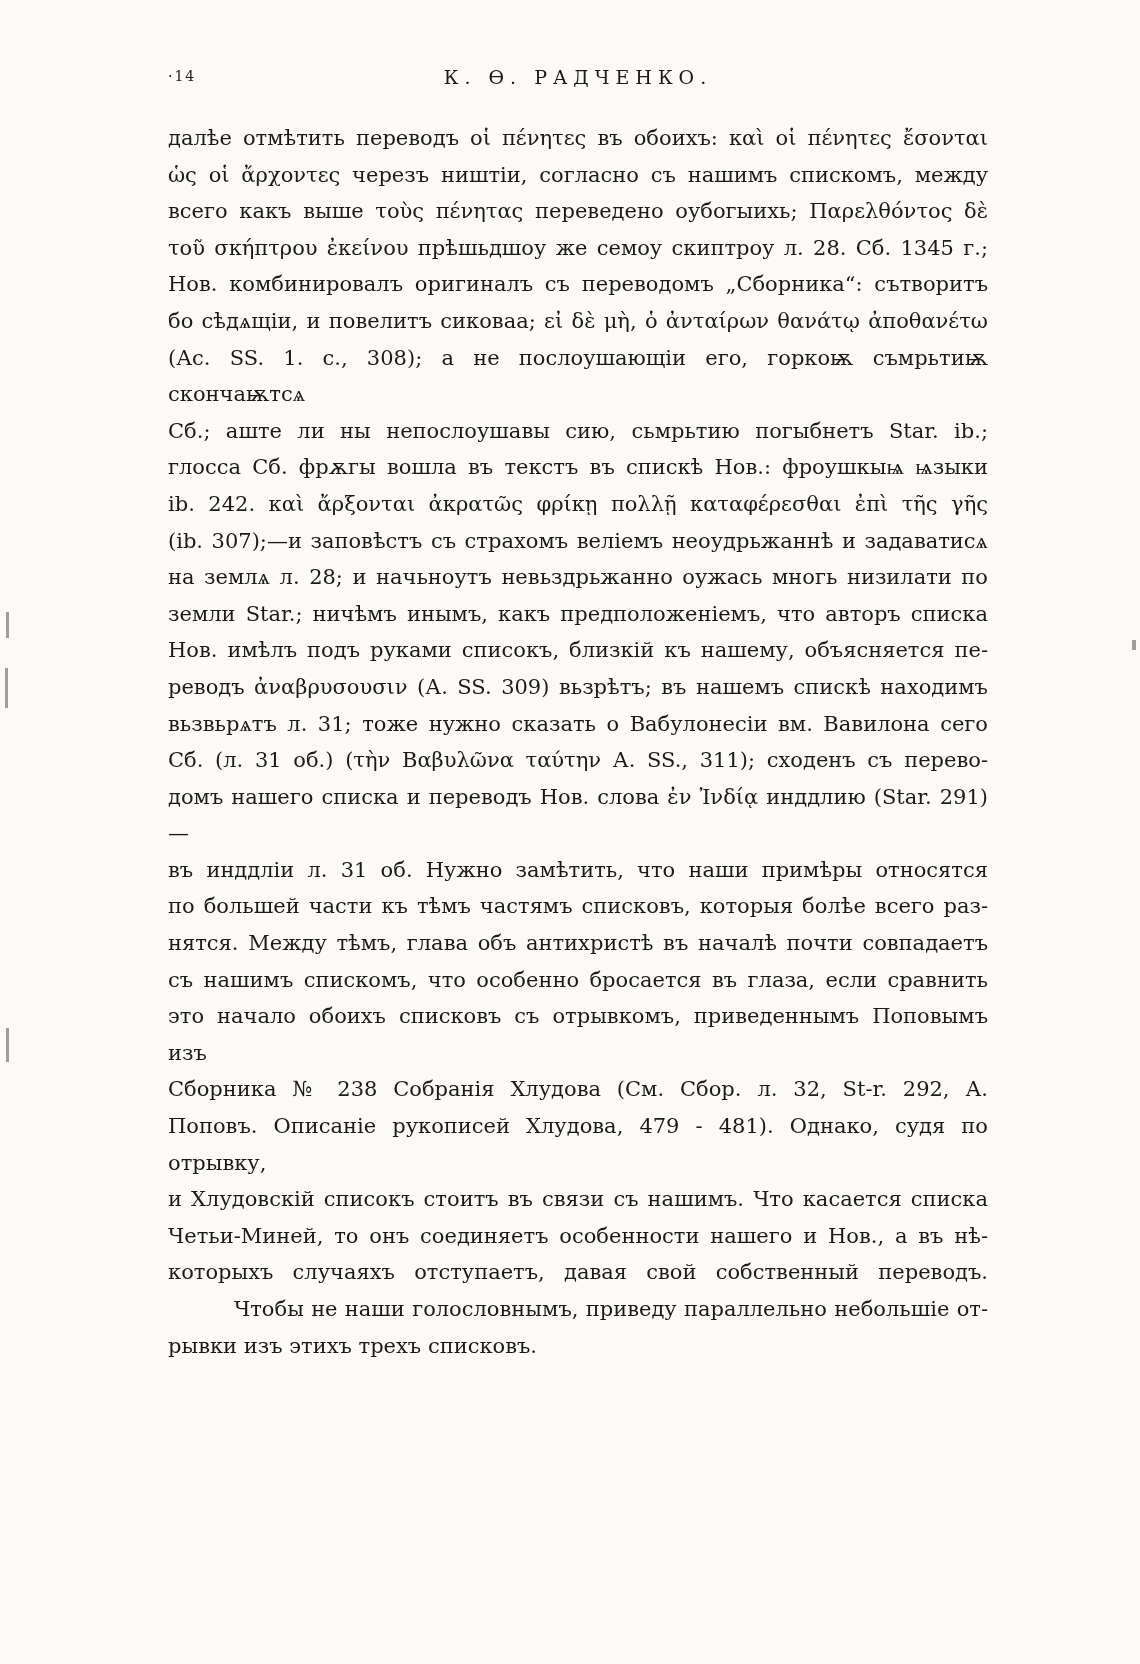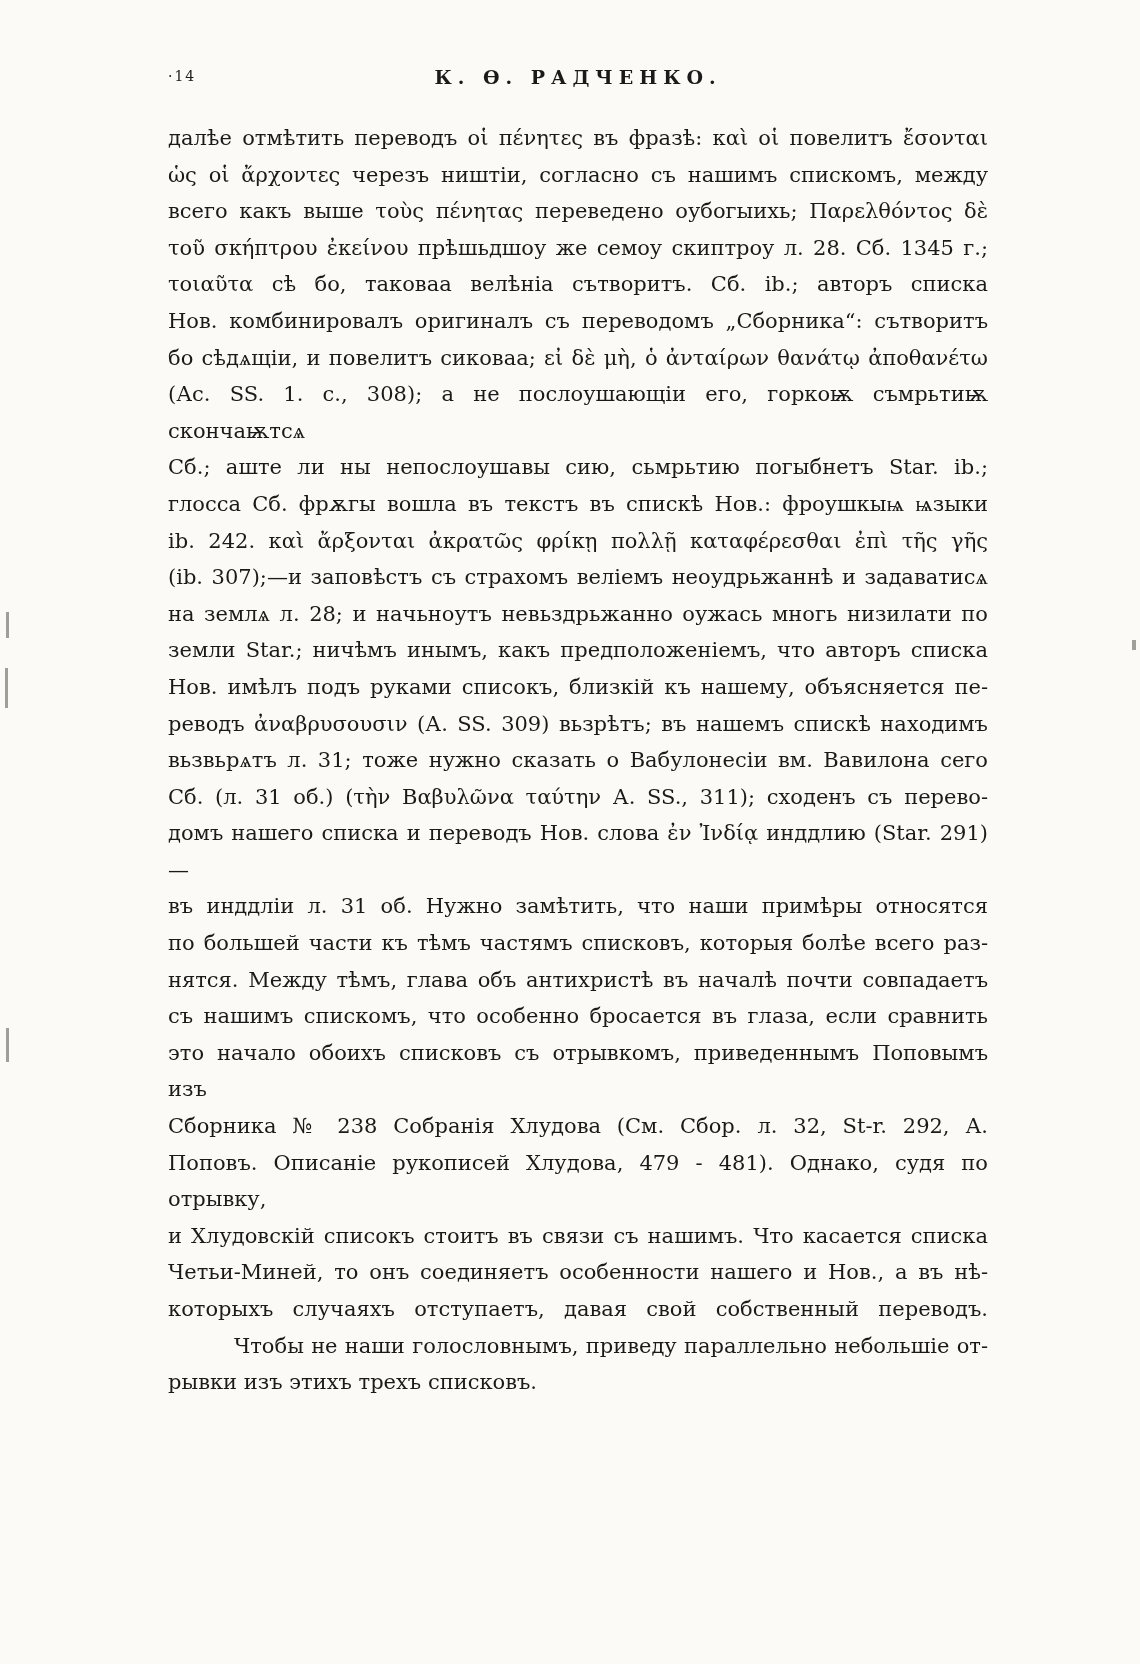--- a/index.html
+++ b/index.html
@@ -31,21 +31,21 @@
     letter-spacing: 2px;
   }
   .running-title {
     position: absolute;
     left: 0;
     right: 0;
     top: 0;
     text-align: center;
     font-size: 19px;
     letter-spacing: 6px;
-    font-weight: bold;
+    font-weight: normal;
   }
   .text-block {
     position: absolute;
     top: 120px;
     left: 168px;
     width: 820px;
     font-size: 21px;
     line-height: 36.6px;
   }
   .line {
@@ -81,25 +81,24 @@
   <div class="scan-artifact artifact-2"></div>
   <div class="scan-artifact artifact-3"></div>
   <div class="scan-artifact artifact-4"></div>
 
   <div class="page-header">
     <span class="page-number">·14</span>
     <span class="running-title">К. Ѳ. РАДЧЕНКО.</span>
   </div>
 
   <div class="text-block">
-      <div class="line">далѣе отмѣтить переводъ οἱ πένητες въ фразѣ: καὶ οἱ повелитъ ἔσονται</div>
+      <div class="line">далѣе отмѣтить переводъ οἱ πένητες въ обоихъ: καὶ οἱ πένητες ἔσονται</div>
       <div class="line">ὡς οἱ ἄρχοντες черезъ ништіи, согласно съ нашимъ спискомъ, между</div>
       <div class="line">всего какъ выше τοὺς πένητας переведено оубогыихь; Παρελθόντος δὲ</div>
       <div class="line">τοῦ σκήπτρου ἐκείνου прѣшьдшоу же семоу скиптроу л. 28. Сб. 1345 г.;</div>
-      <div class="line">τοιαῦτα сѣ бо, таковаа велѣніа сътворитъ. Сб. ib.; авторъ списка</div>
       <div class="line">Нов. комбинировалъ оригиналъ съ переводомъ „Сборника“: сътворитъ</div>
       <div class="line">бо сѣдѧщіи, и повелитъ сиковаа; εἰ δὲ μὴ, ὁ ἀνταίρων θανάτῳ ἀποθανέτω</div>
       <div class="line">(Ас. SS. 1. с., 308); а не послоушающіи его, горкоѭ съмрьтиѭ скончаѭтсѧ</div>
       <div class="line">Сб.; аште ли ны непослоушавы сию, сьмрьтию погыбнетъ Star. ib.;</div>
       <div class="line">глосса Сб. фрѫгы вошла въ текстъ въ спискѣ Нов.: фроушкыѩ ѩзыки</div>
       <div class="line">ib. 242. καὶ ἄρξονται ἀκρατῶς φρίκῃ πολλῇ καταφέρεσθαι ἐπὶ τῆς γῆς</div>
       <div class="line">(ib. 307);—и заповѣстъ съ страхомъ веліемъ неоудрьжаннѣ и задаватисѧ</div>
       <div class="line">на землѧ л. 28; и начьноутъ невьздрьжанно оужась многь низилати по</div>
       <div class="line">земли Star.; ничѣмъ инымъ, какъ предположеніемъ, что авторъ списка</div>
       <div class="line">Нов. имѣлъ подъ руками списокъ, близкій къ нашему, объясняется пе-</div>

